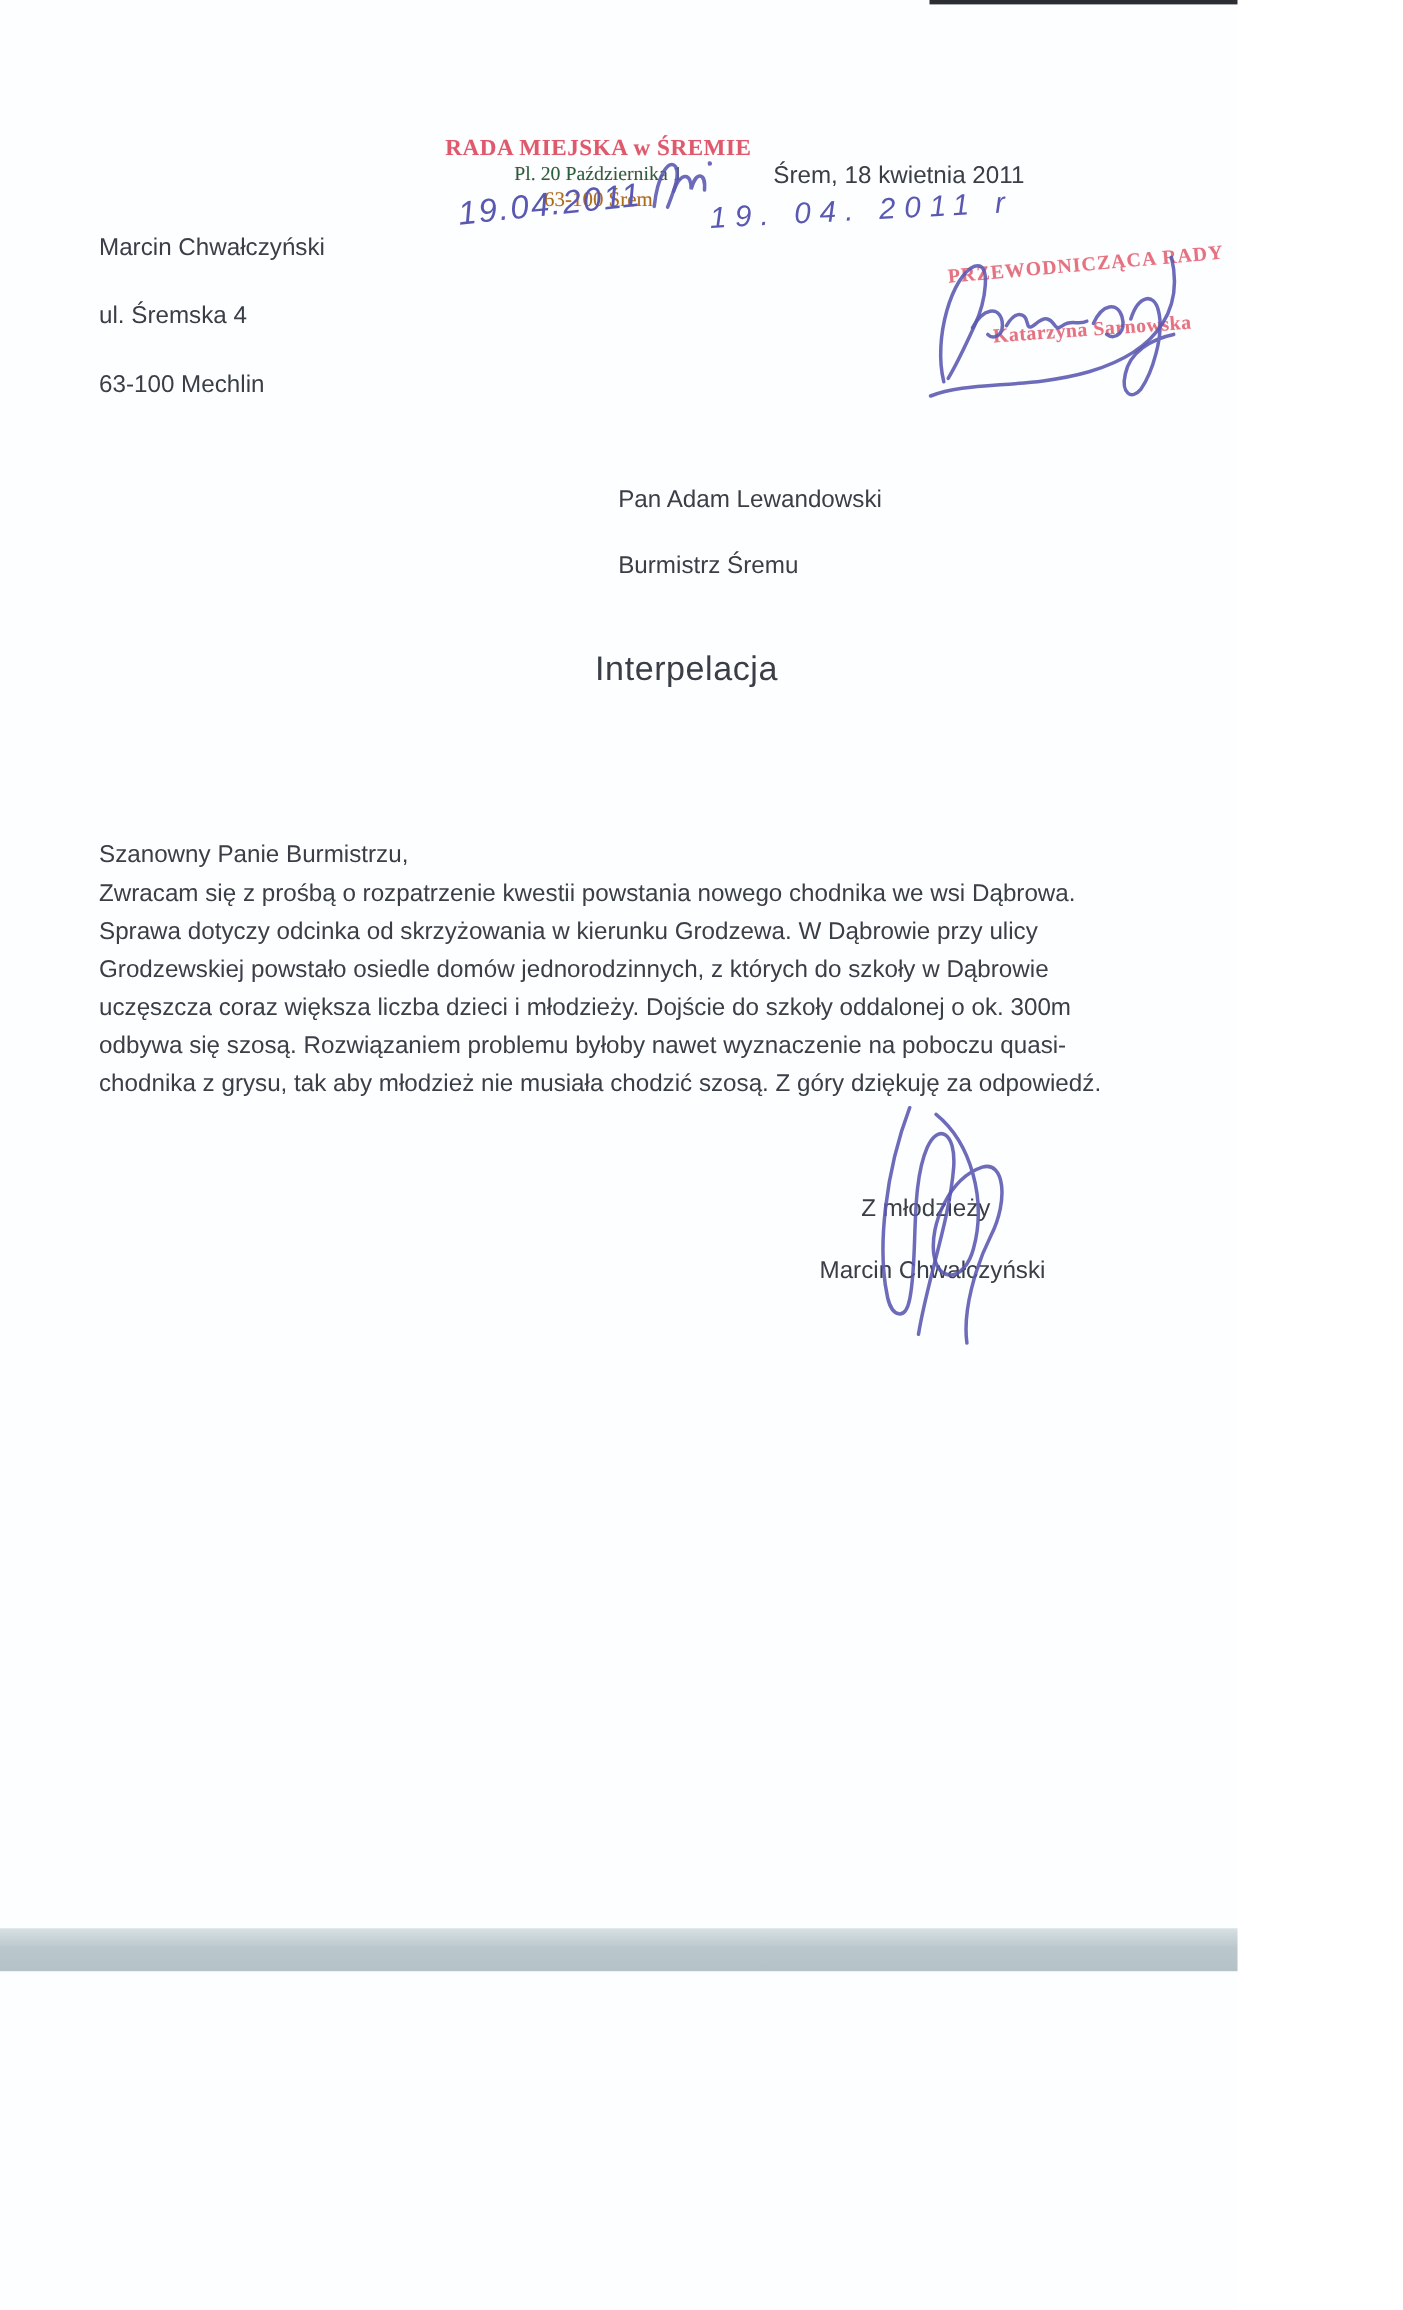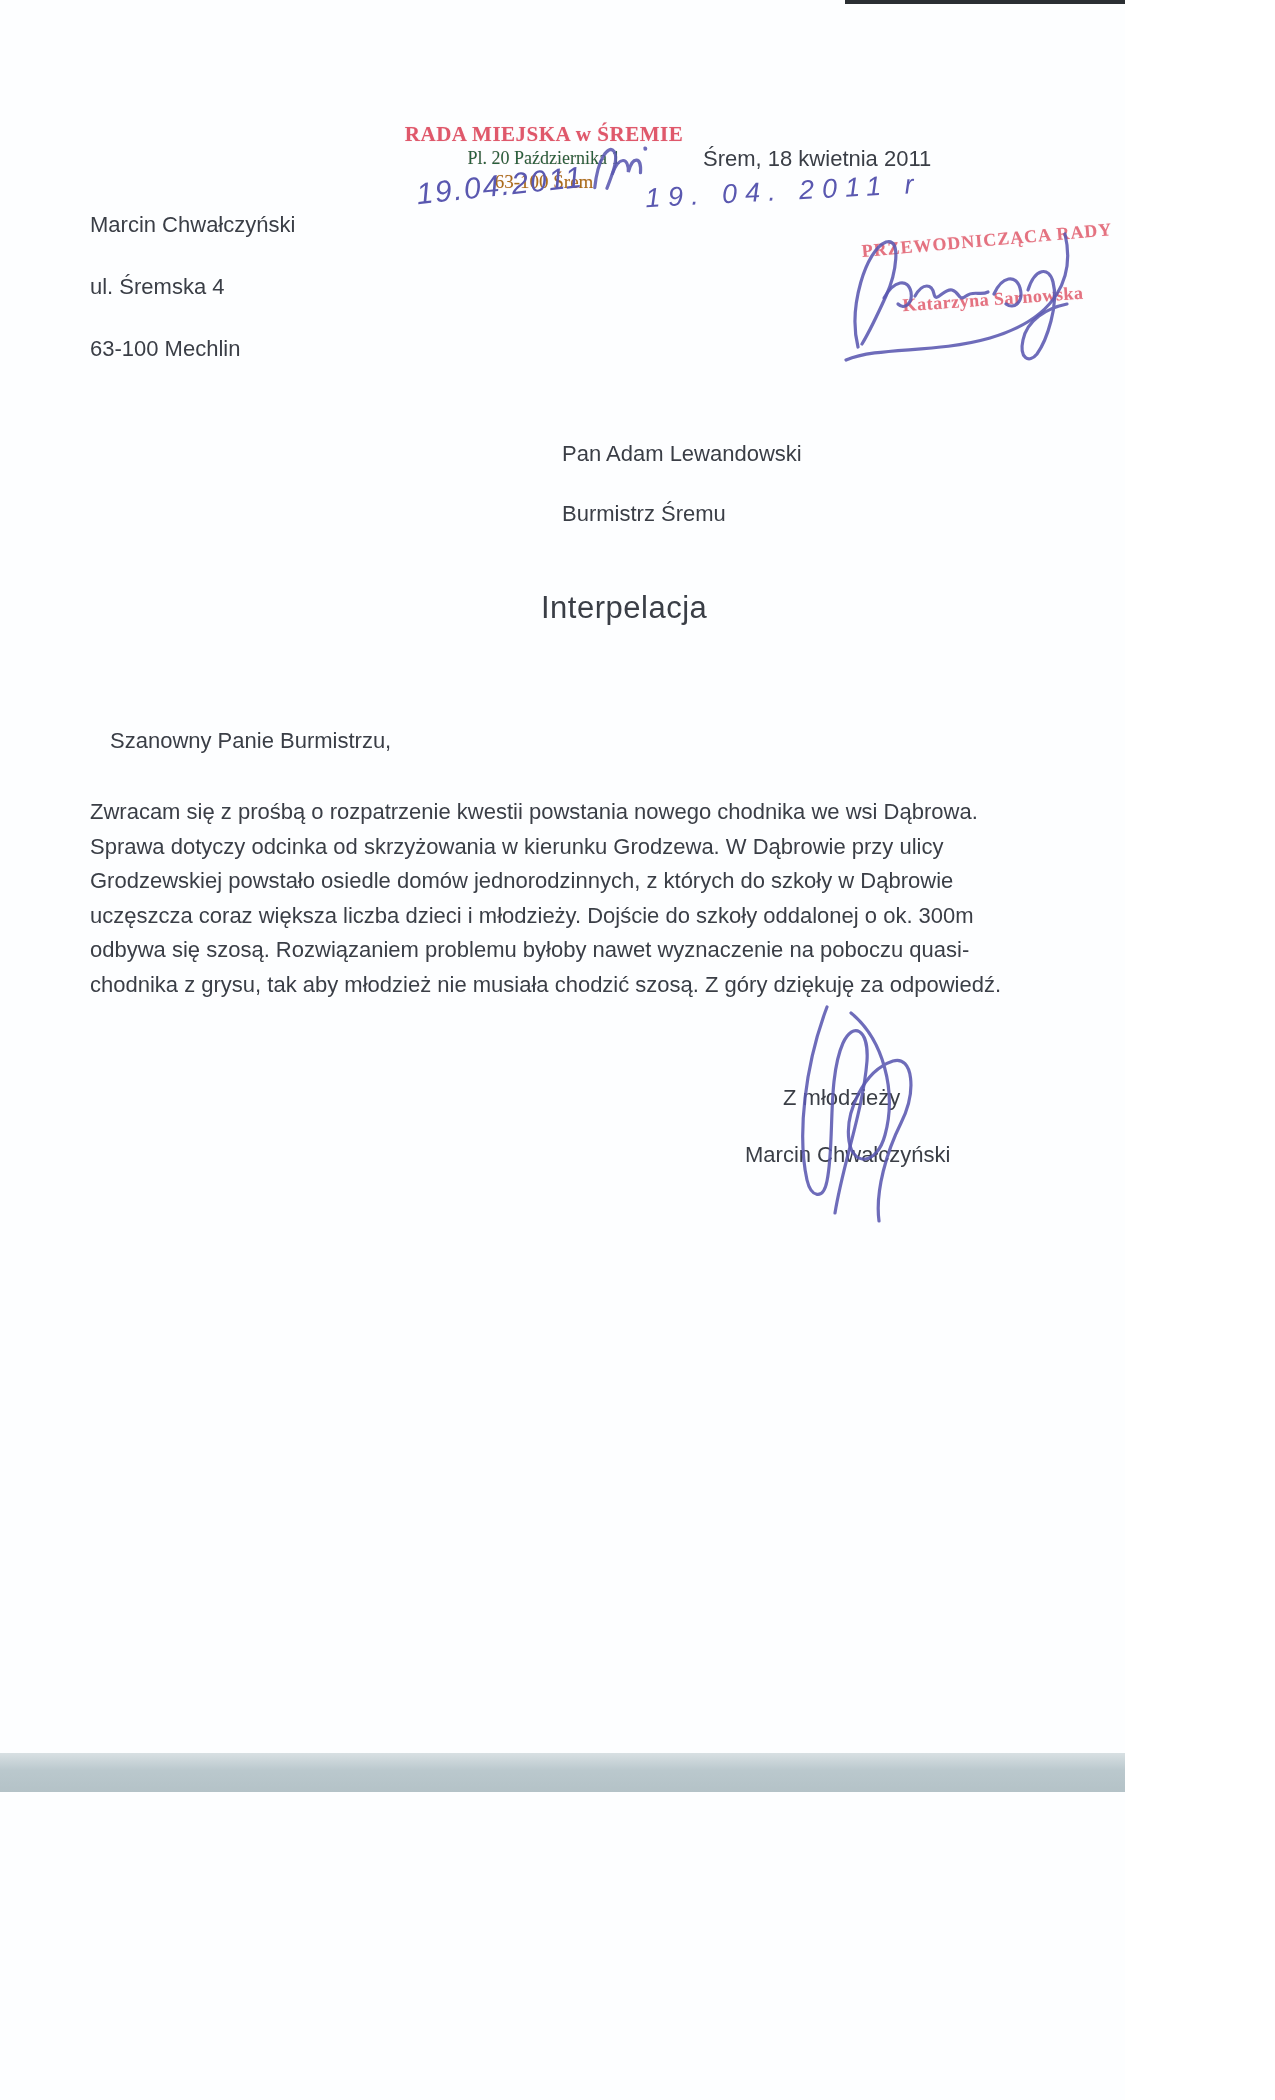--- a/index.html
+++ b/index.html
@@ -28,21 +28,21 @@
     color:#e05a6b;transform:rotate(-5deg);opacity:.85;text-shadow:0 0 1px rgba(224,90,107,.35);}
   .chair-stamp-l2{position:absolute;left:873px;top:289px;width:240px;text-align:center;
     font-family:"Liberation Serif",serif;font-weight:bold;font-size:18px;letter-spacing:.5px;
     color:#e05a6b;transform:rotate(-4deg);opacity:.85;text-shadow:0 0 1px rgba(224,90,107,.35);}
 
   
   .date-line{position:absolute;left:703px;top:146px;font-size:22px;}
   .sender{position:absolute;left:90px;top:194px;font-size:22px;line-height:62px;}
   .recipient{position:absolute;left:562px;top:424px;font-size:22px;line-height:60px;}
   .title{position:absolute;left:495px;top:590px;font-size:31px;letter-spacing:.5px;margin-left:46px;}
-  .salutation{position:absolute;left:90px;top:728px;font-size:22px;margin-left:20px;}
+  .salutation{position:absolute;left:90px;top:764px;font-size:22px;}
   .body-par{position:absolute;left:90px;top:795px;width:945px;font-size:22px;line-height:34.6px;}
   .closing-1{position:absolute;left:783px;top:1085px;font-size:22px;}
   .closing-2{position:absolute;left:745px;top:1142px;font-size:22px;}
 
   
   .hw{color:#5a58b0;font-style:italic;}
   .hw-received{position:absolute;left:415px;top:148px;transform:rotate(-6deg);
     font-size:30px;letter-spacing:2px;white-space:nowrap;}
   .hw-received .flourish{vertical-align:-8px;margin-left:2px;}
   .hw-date{position:absolute;left:645px;top:176px;transform:rotate(-3deg);

